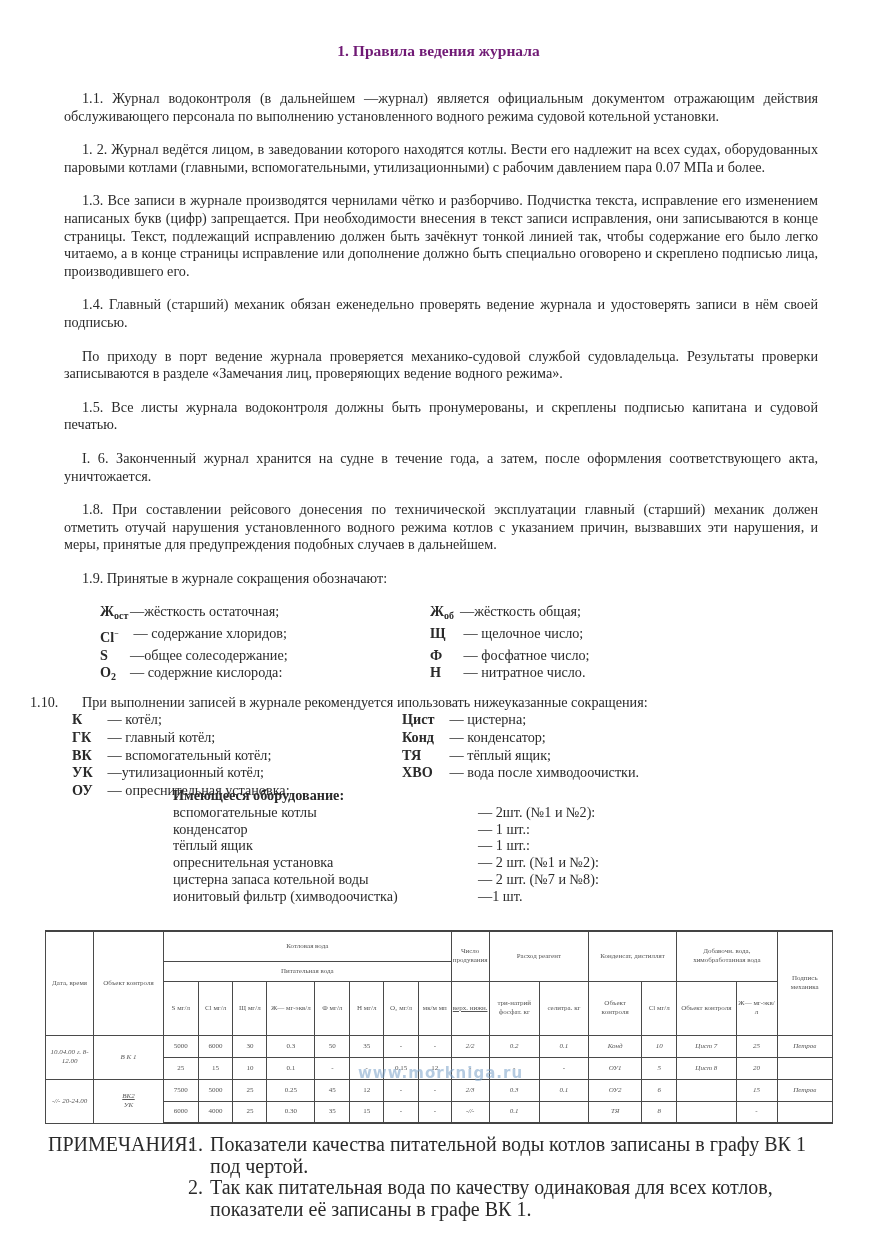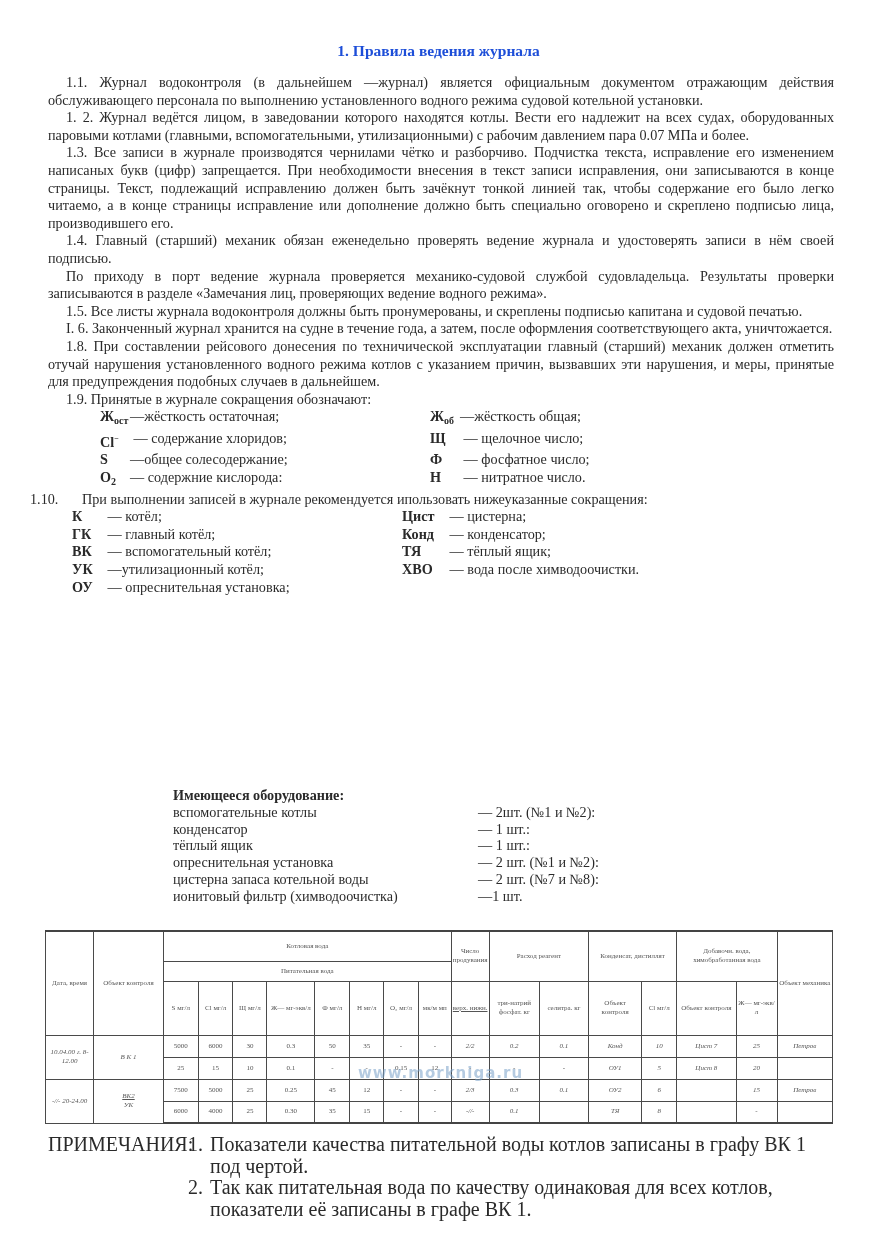--- a/index.html
+++ b/index.html
@@ -4,37 +4,37 @@
 <style>
   html, body { margin: 0; padding: 0; background: #ffffff; }
   body {
     width: 877px; height: 1250px; position: relative; overflow: hidden;
     font-family: "Liberation Serif", "DejaVu Serif", serif;
     color: #2a2a2a;
   }
   .page { position: absolute; left: 0; top: 0; width: 877px; height: 1250px; }
   .title {
     position: absolute; top: 42px; left: 0; width: 877px; text-align: center;
-    font-weight: bold; font-size: 15.5px; color: #1d4ed8;
+    font-weight: bold; font-size: 15.5px; color: #701a75;
   }
   .body-text {
     position: absolute; left: 48px; width: 786px; top: 74px;
     font-size: 14.2px; line-height: 17.6px; text-align: justify;
   }
-  .body-text p { margin: 0; text-indent: 18px; }
+  .body-text p { margin: 16px; text-indent: 18px; }
   .abbr-grid {
     display: grid; grid-template-columns: 330px 360px; margin-left: 52px;
     line-height: 17.6px;
   }
   .abbr-grid .row { display: flex; white-space: nowrap; }
   .abbr-grid .sym { font-weight: bold; display: inline-block; min-width: 30px; }
   .abbr-grid2 { display: grid; grid-template-columns: 330px 360px; margin-left: 24px; line-height: 17.6px; }
   .abbr-grid2 .sym { font-weight: bold; display: inline-block; min-width: 32px; }
   .abbr-grid2 .sym.wide { min-width: 44px; }
-  .num-line { display: flex; }
+  .num-line { display: flex; margin-top: 8px; }
   .num-line .num { width: 52px; flex: none; }
   .num-line .txt { flex: 1; }
   sub { font-size: 10px; vertical-align: -3px; }
   sup { font-size: 8px; vertical-align: 6px; }
 
   .equip {
     position: absolute; left: 173px; top: 787px; width: 500px;
     font-size: 14.2px; line-height: 16.8px;
   }
   .equip .eq-title { text-align: left; font-weight: bold; margin-left: 0px; width: 470px; }
@@ -181,21 +181,21 @@
       </colgroup>
       <thead>
         <tr style="height:30px">
           <th rowspan="3">Дата, время</th>
           <th rowspan="3">Объект контроля</th>
           <th colspan="8">Котловая вода</th>
           <th rowspan="2">Число продувания</th>
           <th colspan="2" rowspan="2">Расход реагент</th>
           <th colspan="2" rowspan="2">Конденсат, дистиллят</th>
           <th colspan="2" rowspan="2">Добавочн. вода, химобработанная вода</th>
-          <th rowspan="3">Объект механика</th>
+          <th rowspan="3">Подпись механика</th>
         </tr>
         <tr style="height:20px">
           <th colspan="8">Питательная вода</th>
         </tr>
         <tr style="height:54px">
           <th>S мг/л</th>
           <th>Cl мг/л</th>
           <th>Щ мг/л</th>
           <th>Ж— мг-экв/л</th>
           <th>Ф мг/л</th>

